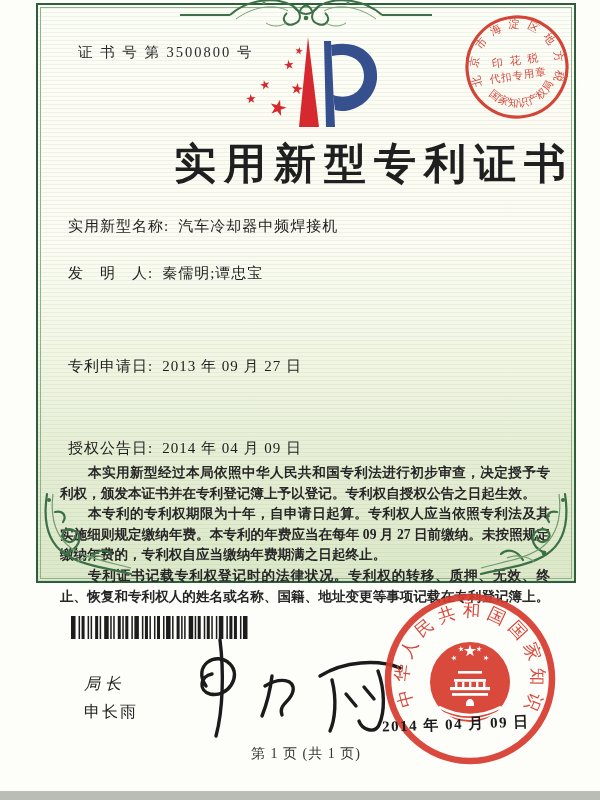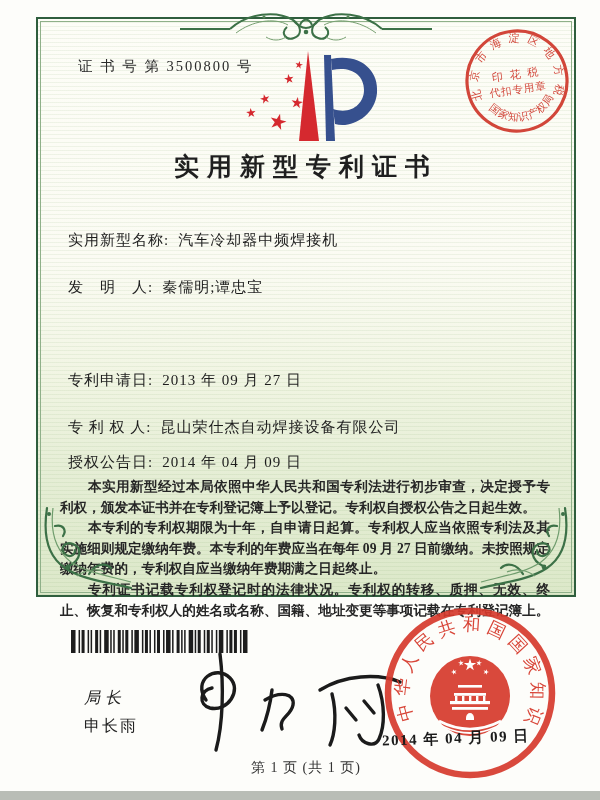--- a/index.html
+++ b/index.html
@@ -3,32 +3,32 @@
 <meta charset="utf-8">
 <style>
   html,body{margin:0;padding:0;}
   body{
     width:600px;height:800px;position:relative;overflow:hidden;
     background:#fdfdfa;
     font-family:"Liberation Serif","DejaVu Serif",serif;
   }
   .scan-edge{position:absolute;left:0;bottom:0;width:100%;height:9px;background:#b9bdb6;}
   .frame{
-    position:absolute;left:36px;top:17px;width:540px;height:580px;
+    position:absolute;left:36px;top:3px;width:540px;height:580px;
     border:2.5px solid #2f5e3d;box-sizing:border-box;
     background:
       repeating-linear-gradient(0deg, rgba(115,160,95,0.10) 0px, rgba(115,160,95,0.10) 1px, rgba(255,255,255,0) 1px, rgba(255,255,255,0) 4px),
       linear-gradient(180deg,#fdfdf7 0%,#fbfbf3 42%,#f1f5e3 62%,#e6eed6 78%,#dce8c9 100%);
   }
   .frame-inner{position:absolute;inset:2px;border:1px solid #8fb089;pointer-events:none;}
   .ornament-top{position:absolute;top:-14px;left:50%;transform:translateX(-50%);width:252px;height:46px;}
   .cert-no{position:absolute;left:40px;top:38px;font-size:14.5px;letter-spacing:2px;color:#2b2b2b;white-space:nowrap;}
   .logo{position:absolute;left:200px;top:30px;width:142px;height:96px;}
   .tax-stamp{position:absolute;left:422px;top:5px;width:114px;height:114px;transform:rotate(-8deg);opacity:.93;}
-  .title{position:absolute;top:131px;left:0;width:100%;text-align:center;font-size:25px;font-weight:bold;letter-spacing:8px;color:#1f1f1f;white-space:nowrap;}
+  .title{position:absolute;top:131px;left:0;width:100%;text-align:right;font-size:42px;font-weight:bold;letter-spacing:8px;color:#1f1f1f;white-space:nowrap;}
   .field-row{position:absolute;left:30px;font-size:15px;color:#1d1d1d;white-space:nowrap;}
   .field-label{display:inline-block;letter-spacing:1px;}
   .field-value{margin-left:9px;letter-spacing:1px;}
   .f0{top:212px}.f1{top:259px}.f2{top:306px}.f3{top:352px}.f4{top:399px}.f5{top:434px}
   .body-text{position:absolute;left:22px;right:24px;top:458px;font-size:13.6px;line-height:20.6px;color:#262626;text-align:justify;font-weight:bold;}
   .body-text p{margin:0;text-indent:2.05em;}
   .barcode{position:absolute;left:33px;top:611px;width:178px;height:23px;}
   .director-title{position:absolute;left:46px;top:669px;font-size:16px;letter-spacing:5px;color:#222;font-style:italic;}
   .director-name{position:absolute;left:46px;top:697px;font-size:16px;letter-spacing:2px;color:#222;}
   .signature{position:absolute;left:116px;top:619px;width:250px;height:118px;}
@@ -103,23 +103,20 @@
   <div class="title">实用新型专利证书</div>
 
   <div class="field-row f0">
     <span class="field-label">实用新型名称:</span><span class="field-value">汽车冷却器中频焊接机</span>
   </div>
   <div class="field-row f1">
     <span class="field-label">发　明　人:</span><span class="field-value">秦儒明;谭忠宝</span>
   </div>
   <div class="field-row f3">
     <span class="field-label">专利申请日:</span><span class="field-value">2013 年 09 月 27 日</span>
-  </div>
-  <div class="field-row f4">
-    <span class="field-label">专 利 权 人:</span><span class="field-value">昆山荣仕杰自动焊接设备有限公司</span>
   </div>
   <div class="field-row f5">
     <span class="field-label">授权公告日:</span><span class="field-value">2014 年 04 月 09 日</span>
   </div>
 
   <div class="body-text">
     <p>本实用新型经过本局依照中华人民共和国专利法进行初步审查，决定授予专利权，颁发本证书并在专利登记簿上予以登记。专利权自授权公告之日起生效。</p>
     <p>本专利的专利权期限为十年，自申请日起算。专利权人应当依照专利法及其实施细则规定缴纳年费。本专利的年费应当在每年 09 月 27 日前缴纳。未按照规定缴纳年费的，专利权自应当缴纳年费期满之日起终止。</p>
     <p>专利证书记载专利权登记时的法律状况。专利权的转移、质押、无效、终止、恢复和专利权人的姓名或名称、国籍、地址变更等事项记载在专利登记簿上。</p>
   </div>

